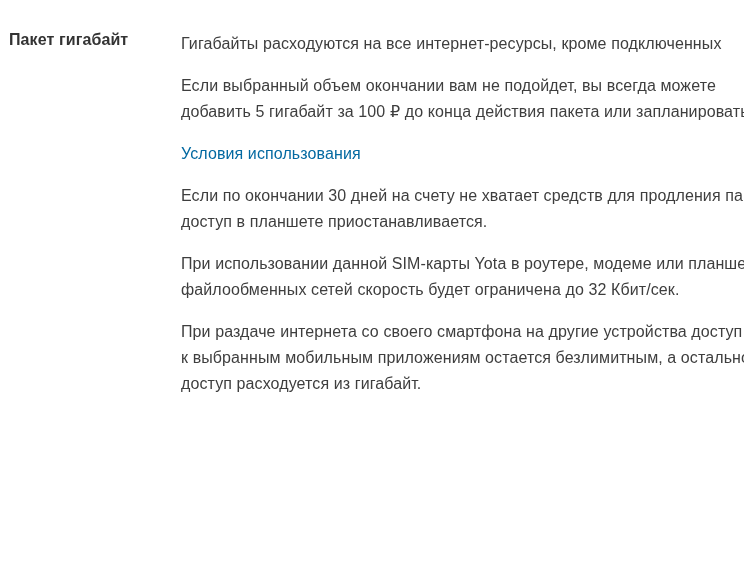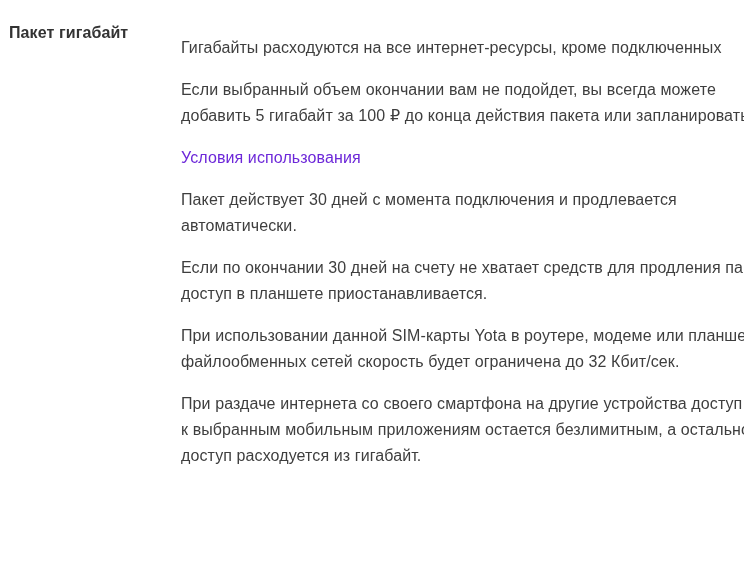--- a/index.html
+++ b/index.html
@@ -10,54 +10,54 @@
   body {
     width: 744px;
     height: 583px;
     overflow: hidden;
     font-family: "Liberation Sans", "DejaVu Sans", sans-serif;
     -webkit-font-smoothing: antialiased;
   }
   .section {
     display: flex;
     align-items: flex-start;
-    padding: 20px 8px 0 9px;
+    padding: 27px 8px 0 9px;
     box-sizing: border-box;
     width: 744px;
   }
   .label-col {
     width: 172px;
     flex: 0 0 172px;
   }
   .label {
     font-size: 16px;
     line-height: 26px;
     font-weight: 700;
     color: #333333;
     letter-spacing: 0.1px;
   }
   .content-col {
     flex: 1 1 auto;
     min-width: 0;
   }
   .para {
-    margin: 15px 0 16px 0;
+    margin: 4px 0 16px 0;
   }
   .para:last-child {
     margin-bottom: 0;
   }
   .line {
     font-size: 16px;
     line-height: 26px;
     color: #3e3e3e;
     white-space: nowrap;
     letter-spacing: 0.1px;
   }
   .muted .line {
-    color: #6d28d9;
+    color: #0369a1;
   }
 </style>
 </head>
 <body>
 
 <div class="section">
   <div class="label-col">
     <div class="label">Пакет гигабайт</div>
   </div>
   <div class="content-col">
@@ -68,24 +68,20 @@
 
     <div class="para">
       <div class="line">Если выбранный объем окончании вам не подойдет, вы всегда можете</div>
       <div class="line">добавить 5 гигабайт за 100 ₽ до конца действия пакета или запланировать</div>
     </div>
 
     <div class="para muted">
       <div class="line">Условия использования</div>
     </div>
 
-    <div class="para">
-      <div class="line">Пакет действует 30 дней с момента подключения и продлевается</div>
-      <div class="line">автоматически.</div>
-    </div>
 
 
     <div class="para">
       <div class="line">Если по окончании 30 дней на счету не хватает средств для продления пакета,</div>
       <div class="line">доступ в планшете приостанавливается.</div>
     </div>
 
     <div class="para">
       <div class="line">При использовании данной SIM-карты Yota в роутере, модеме или планшете</div>
       <div class="line">файлообменных сетей скорость будет ограничена до 32 Кбит/сек.</div>

